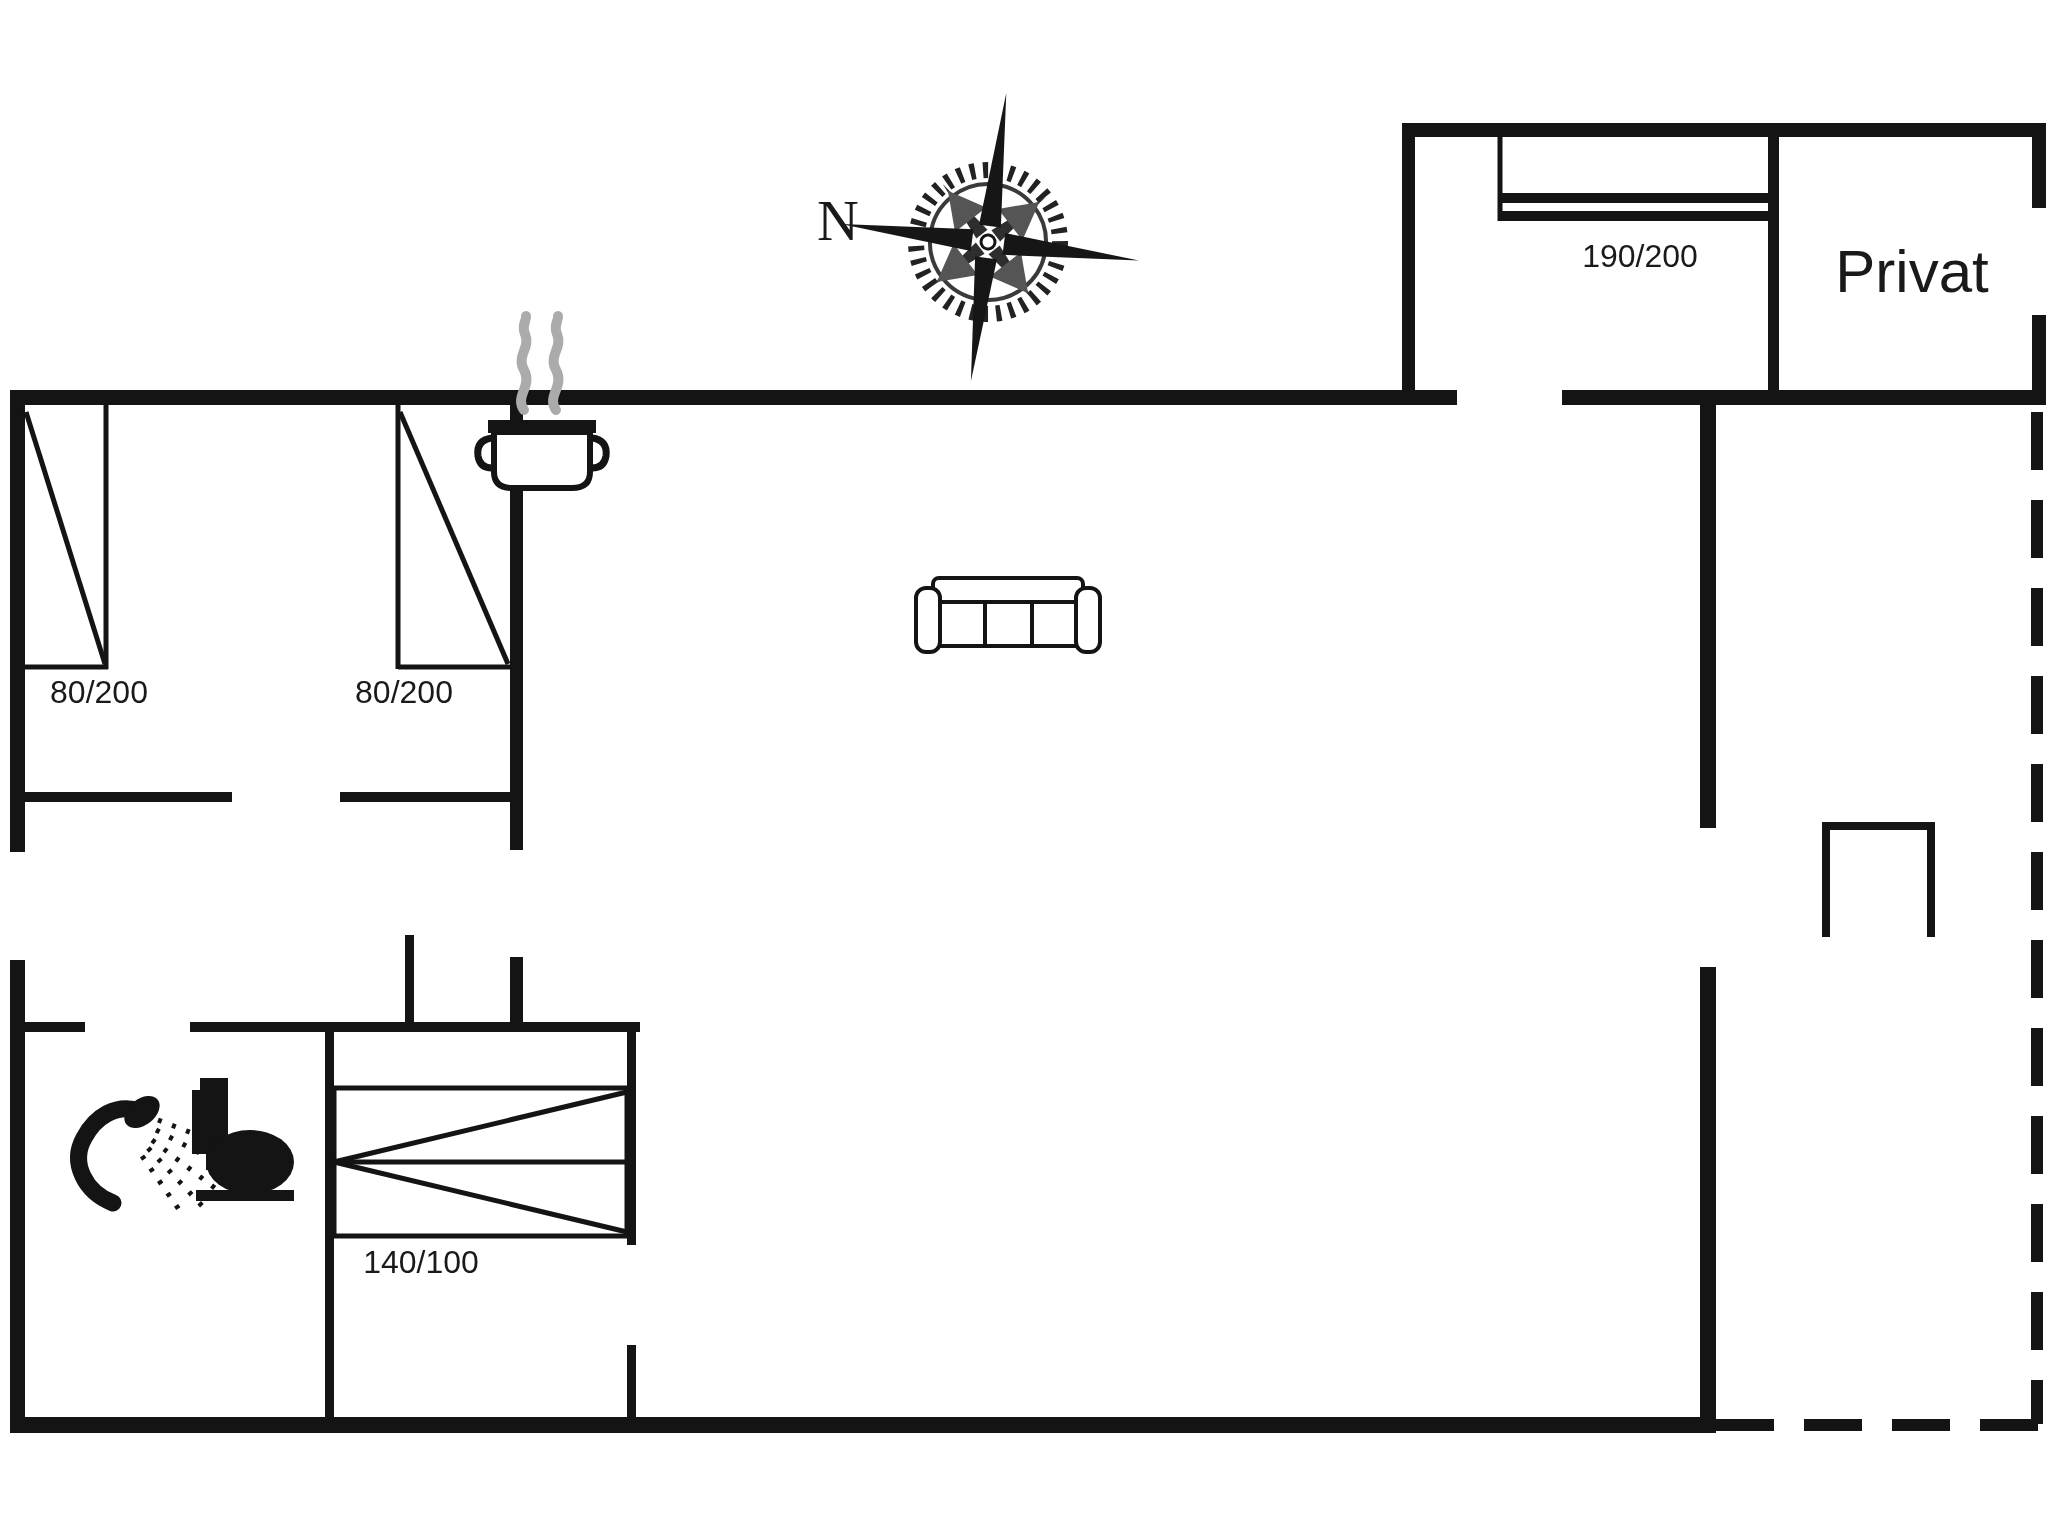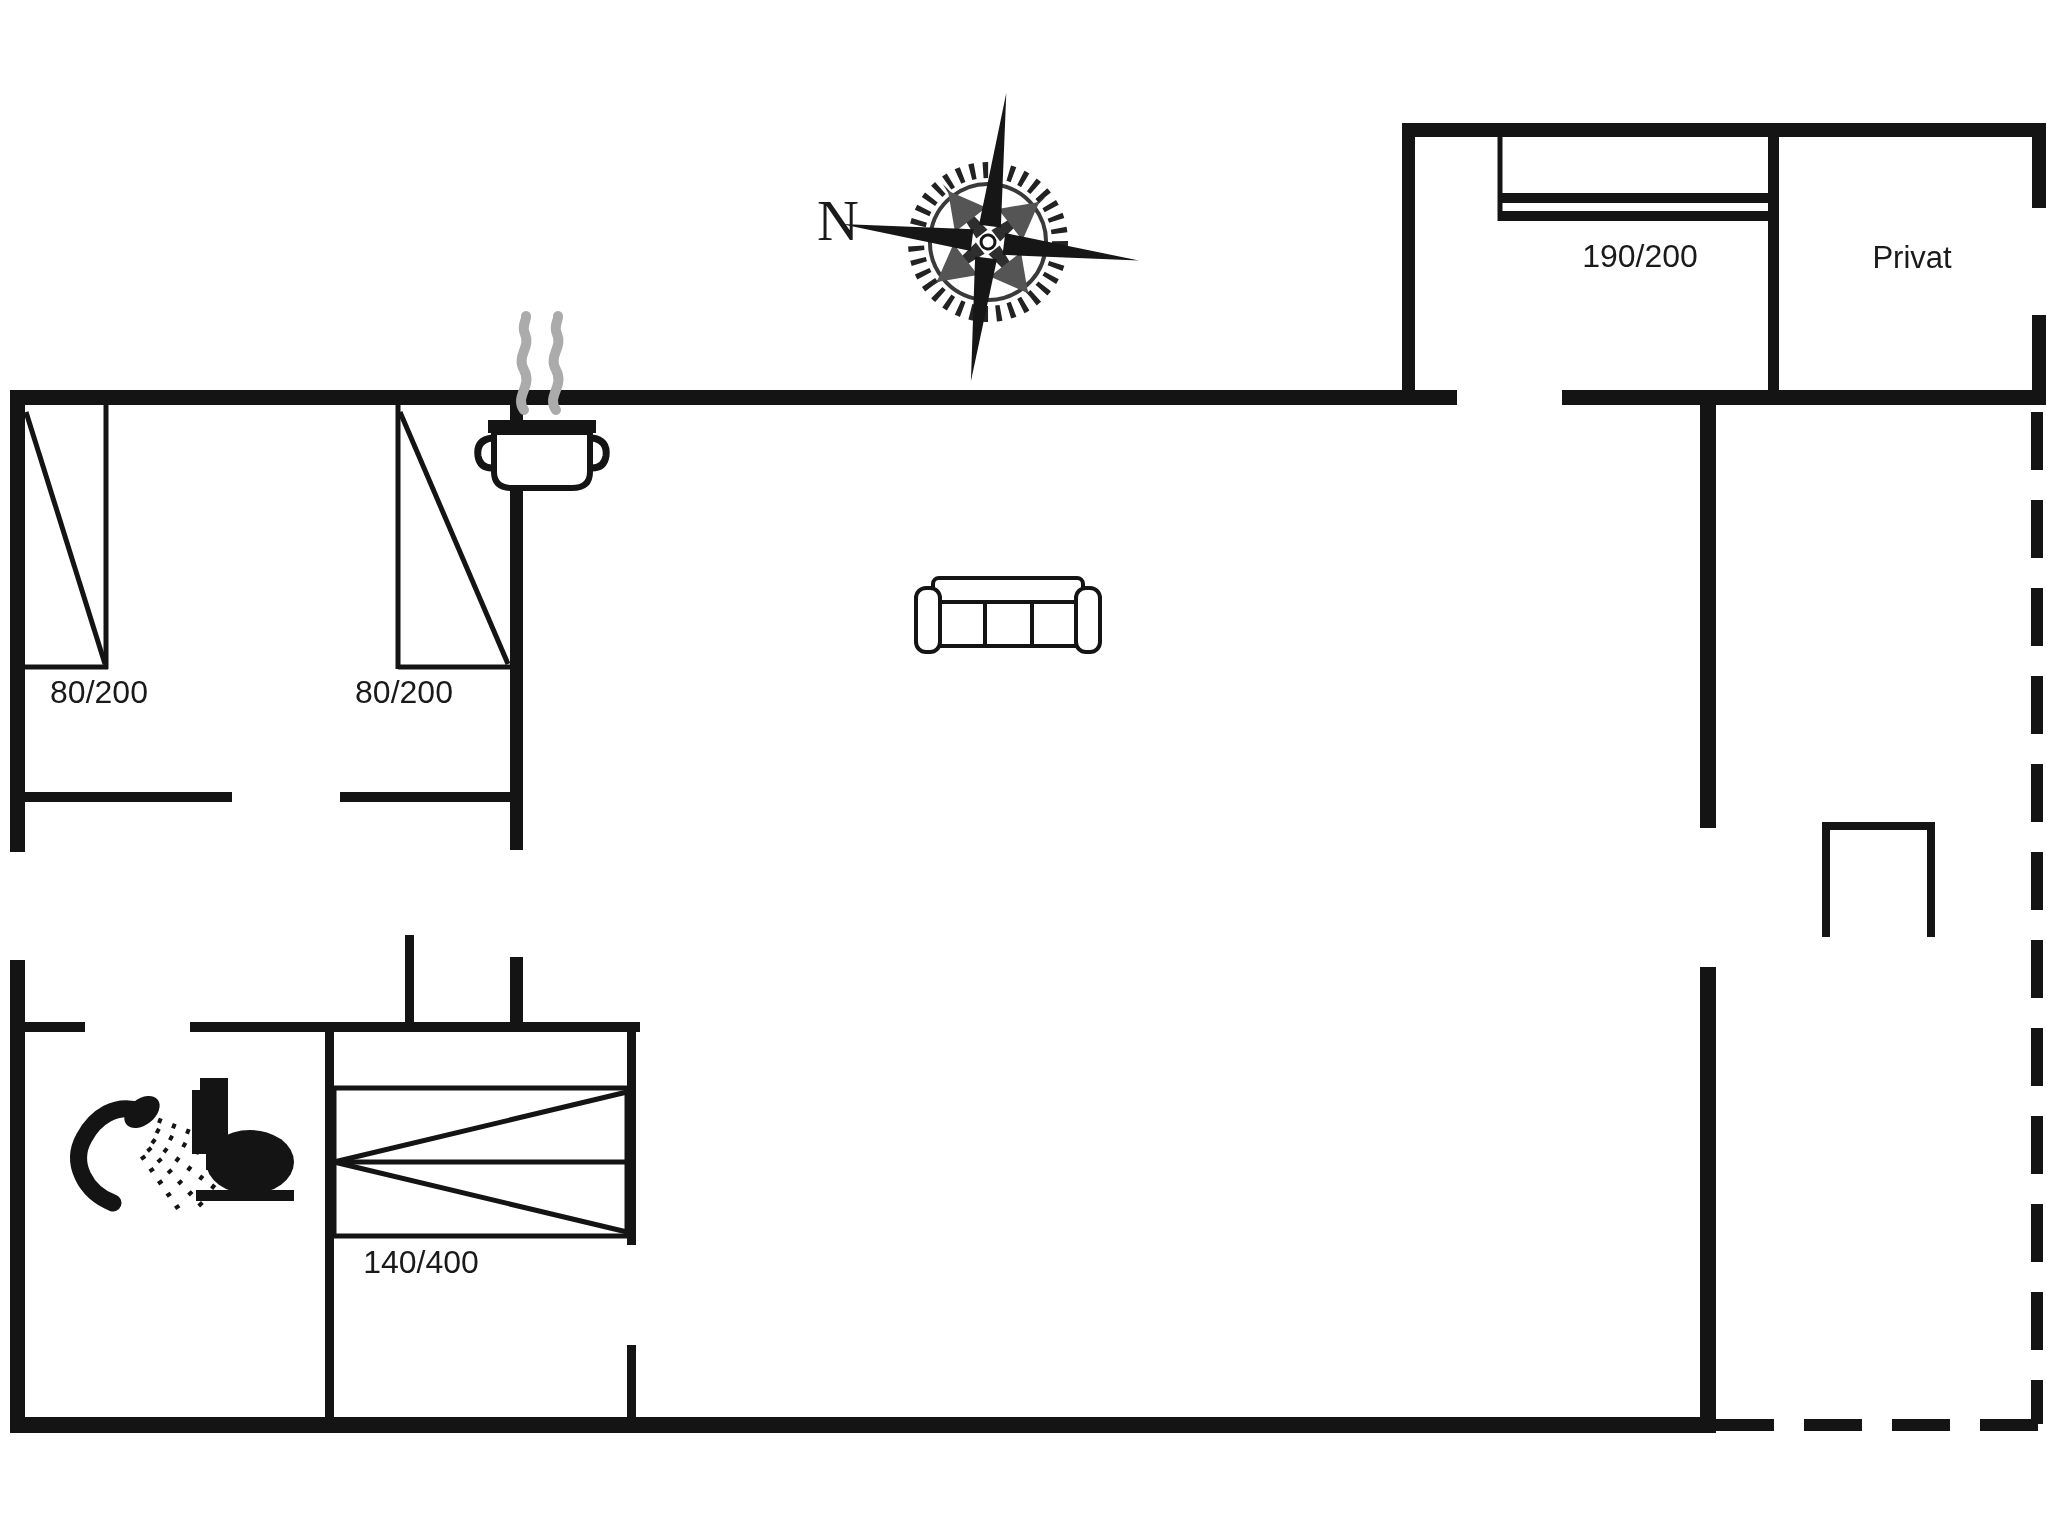--- a/index.html
+++ b/index.html
@@ -13,21 +13,21 @@
   .plan-svg{position:absolute;left:0;top:0;}
   .lbl{
     position:absolute;
     color:#1a1a1a;
     text-align:center;
     white-space:nowrap;
     line-height:1;
     user-select:none;
   }
   .lbl-dim{font-size:32px;}
-  .lbl-privat{font-size:31px;}
+  .lbl-privat{font-size:60px;}
   .lbl-n{font-family:"Liberation Serif",serif;font-size:58px;}
 </style>
 </head>
 <body>
 
 <div class="stage">
 
   <svg class="plan-svg" width="2048" height="1536" viewBox="0 0 2048 1536">
 
     <g fill="#141414">
@@ -163,15 +163,15 @@
   <div class="lbl lbl-n" style="left:806px;top:192px;width:64px;">N</div>
 
   <div class="lbl lbl-dim" style="left:1540px;top:240px;width:200px;">190/200</div>
 
   <div class="lbl lbl-privat" style="left:1822px;top:242px;width:180px;">Privat</div>
 
   <div class="lbl lbl-dim" style="left:25px;top:676px;width:148px;">80/200</div>
 
   <div class="lbl lbl-dim" style="left:330px;top:676px;width:148px;">80/200</div>
 
-  <div class="lbl lbl-dim" style="left:342px;top:1246px;width:158px;">140/400</div>
+  <div class="lbl lbl-dim" style="left:342px;top:1246px;width:158px;">140/100</div>
 
 </div>
 
 </body></html>

